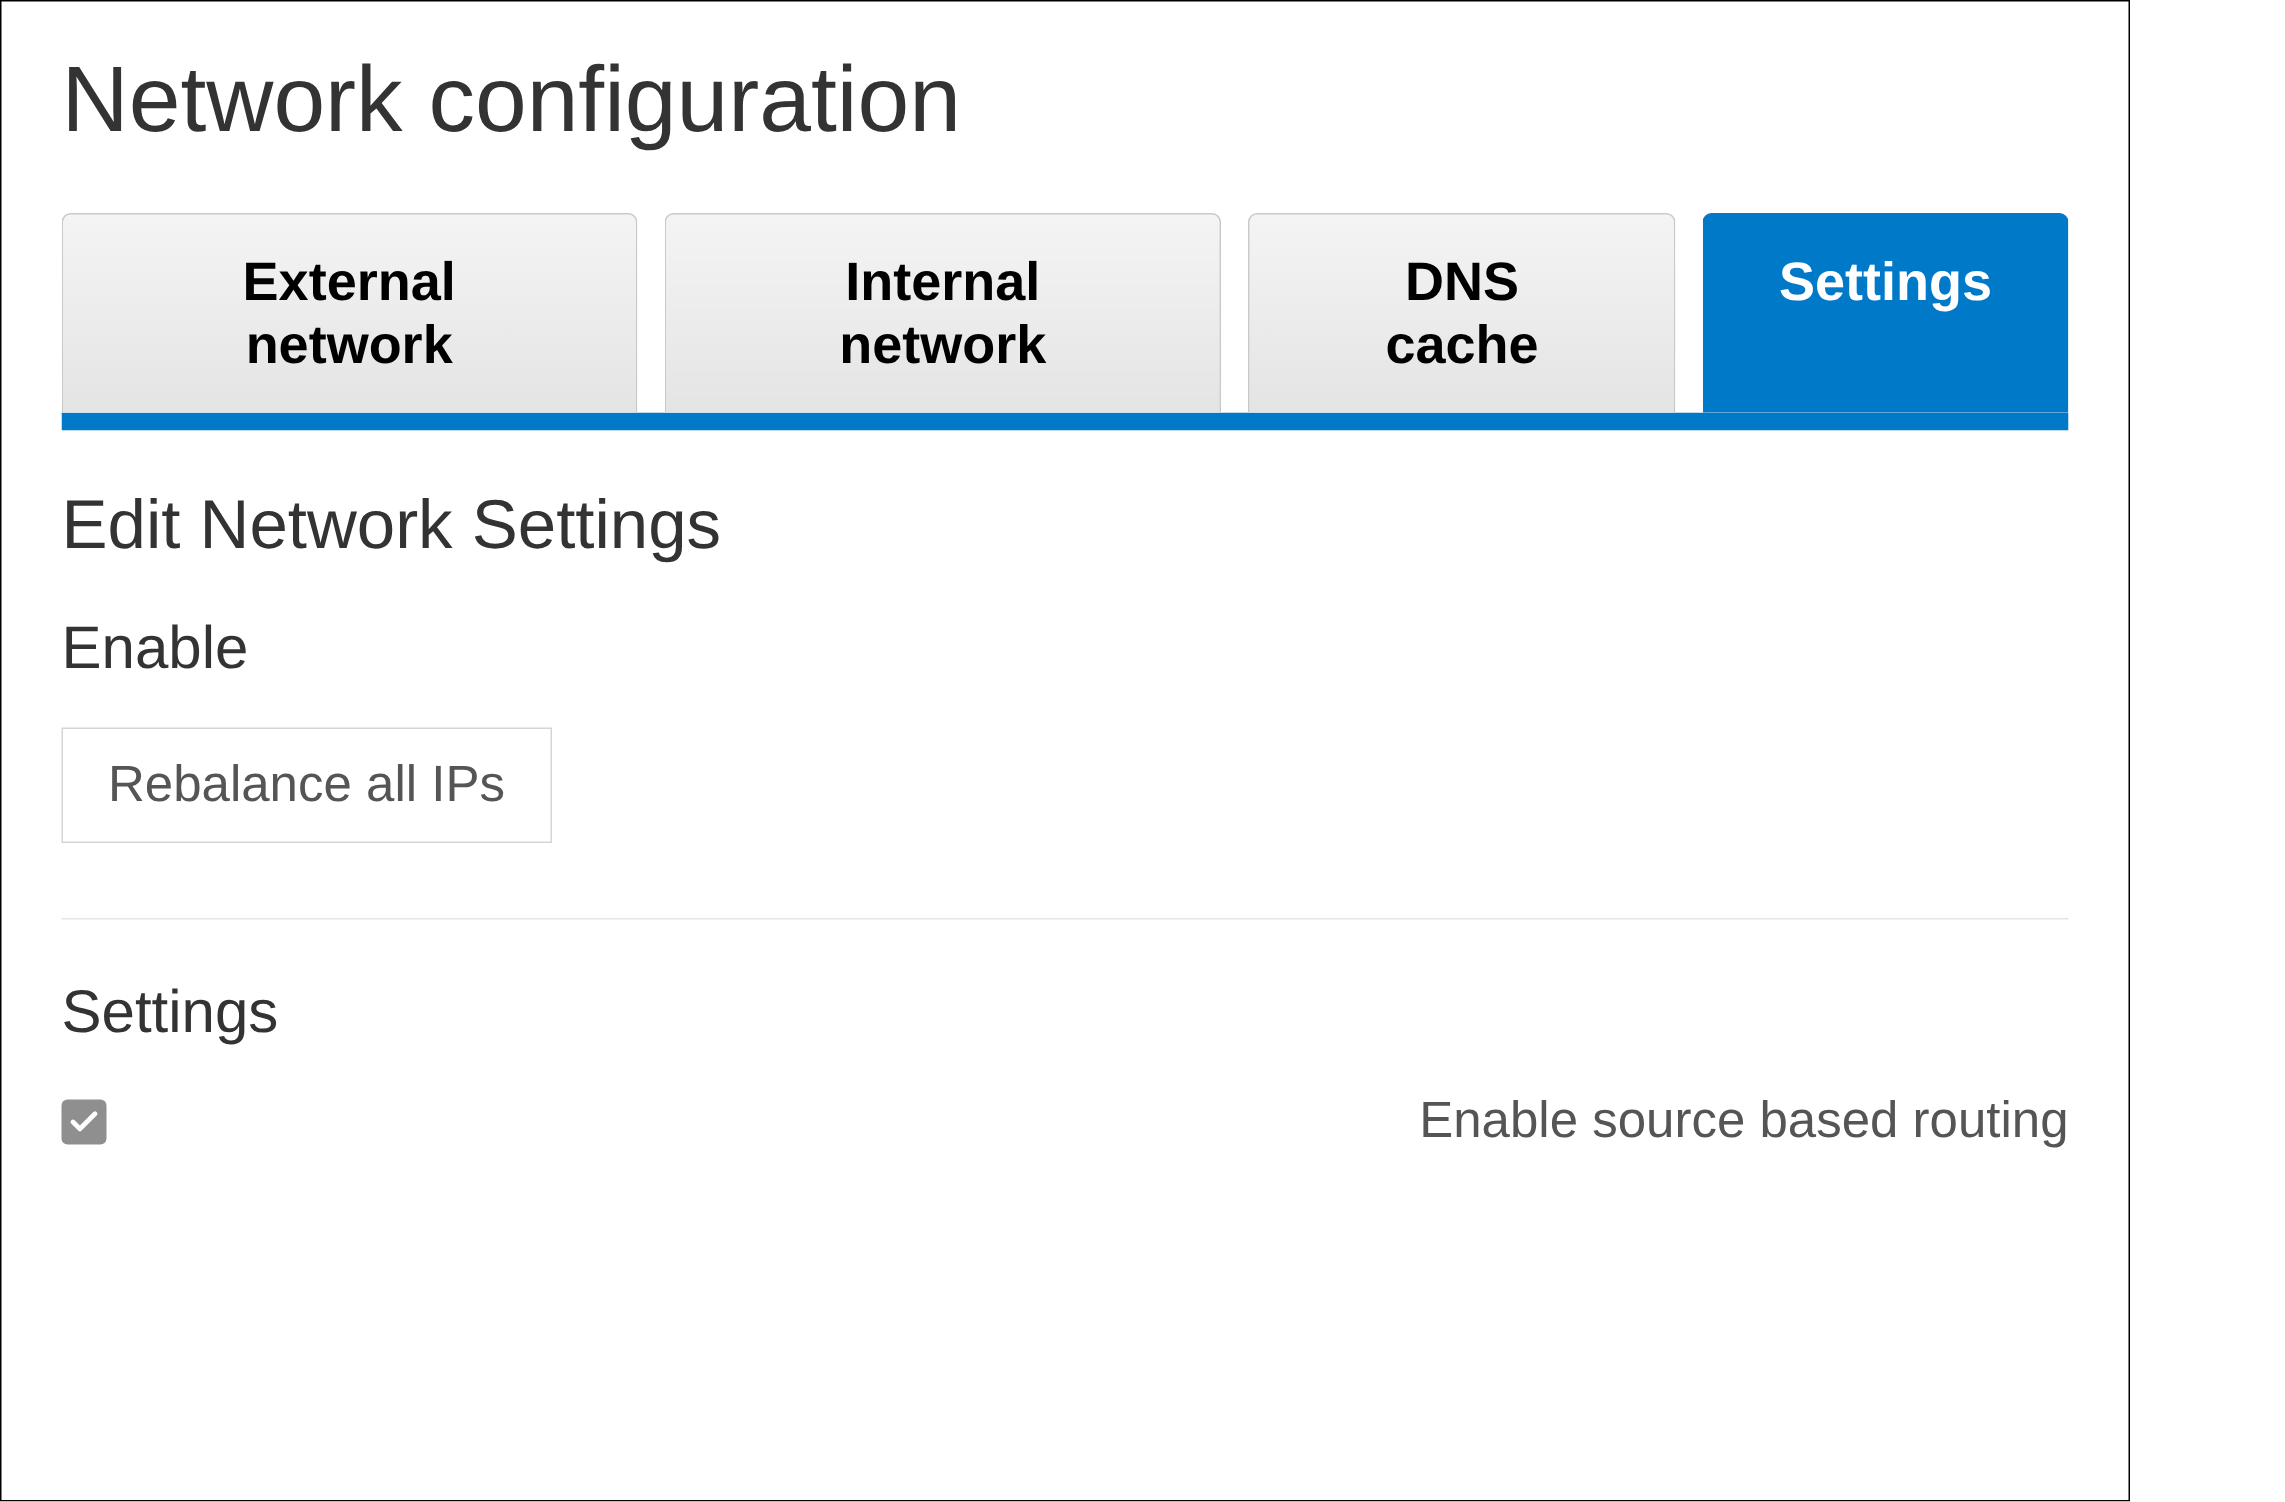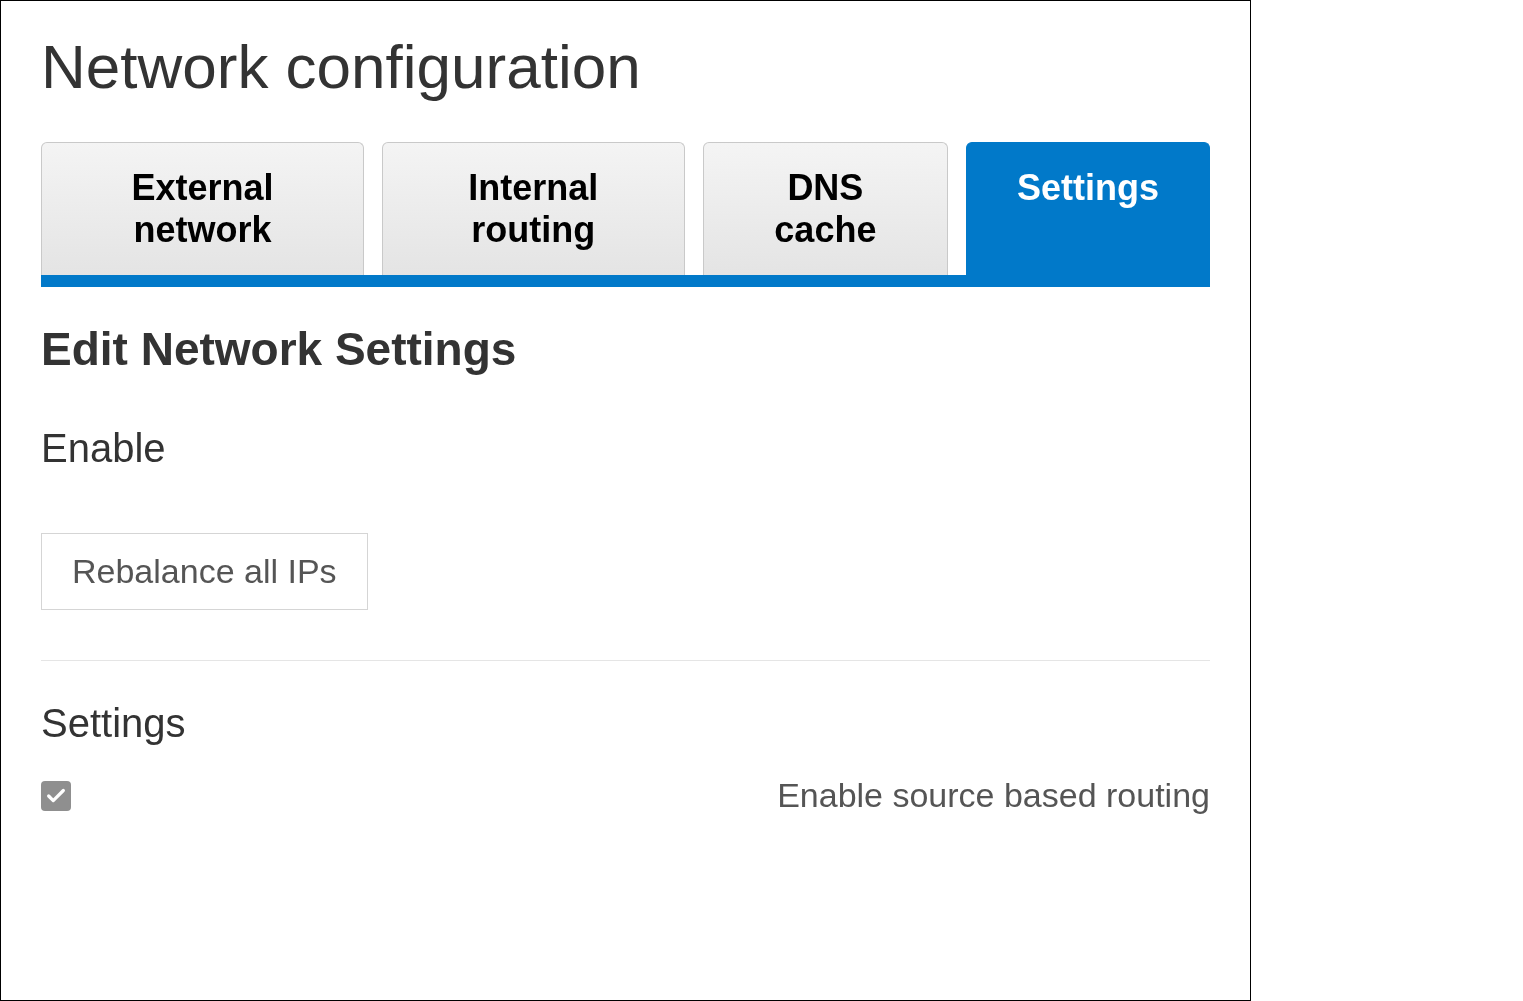--- a/index.html
+++ b/index.html
@@ -10,21 +10,21 @@
     body {
       font-family: "Segoe UI", Arial, sans-serif;
       background: #ffffff;
       color: #333333;
       padding: 0;
       width: 1523px;
     }
     .page {
       padding: 30px 40px;
       border: 1px solid #000;
-      width: 1251px;
+      width: 1420px;
       height: 1001px;
     }
     .page-title {
       font-size: 62px;
       font-weight: 300;
       color: #333333;
       margin-bottom: 40px;
     }
     .tabs-container {
       display: flex;
@@ -52,40 +52,39 @@
       background: #0179c9;
       color: #ffffff;
       border: 1px solid #0179c9;
       border-bottom: none;
     }
     .content {
       padding-top: 35px;
     }
     .section-title {
       font-size: 46px;
-      font-weight: 700;
+      font-weight: 400;
       color: #333333;
-      margin-bottom: 50px;
+      margin-bottom: 34px;
     }
     .subsection-title {
       font-size: 40px;
       font-weight: 400;
       color: #333333;
       margin-bottom: 30px;
     }
     .action-button {
       font-size: 34px;
       font-weight: 400;
       color: #555555;
       background: #ffffff;
       border: 1px solid #d5d5d5;
       padding: 18px 30px;
       cursor: pointer;
       font-family: inherit;
-      margin-top: 32px;
     }
     .divider {
       border: none;
       border-top: 1px solid #e5e5e5;
       margin: 50px 0 40px 0;
     }
     .checkbox-row {
       display: flex;
       align-items: center;
       gap: 10px;
@@ -112,21 +111,21 @@
     }
   </style>
 </head>
 <body>
 
 <div class="page">
   <h1 class="page-title">Network configuration</h1>
 
   <div class="tabs-container">
     <div class="tab">External network</div>
-    <div class="tab">Internal routing</div>
+    <div class="tab">Internal network</div>
     <div class="tab">DNS cache</div>
     <div class="tab active">Settings</div>
   </div>
 
   <div class="content">
     <h2 class="section-title">Edit Network Settings</h2>
 
     <h3 class="subsection-title">Enable</h3>
     <button class="action-button">Rebalance all IPs</button>
 

